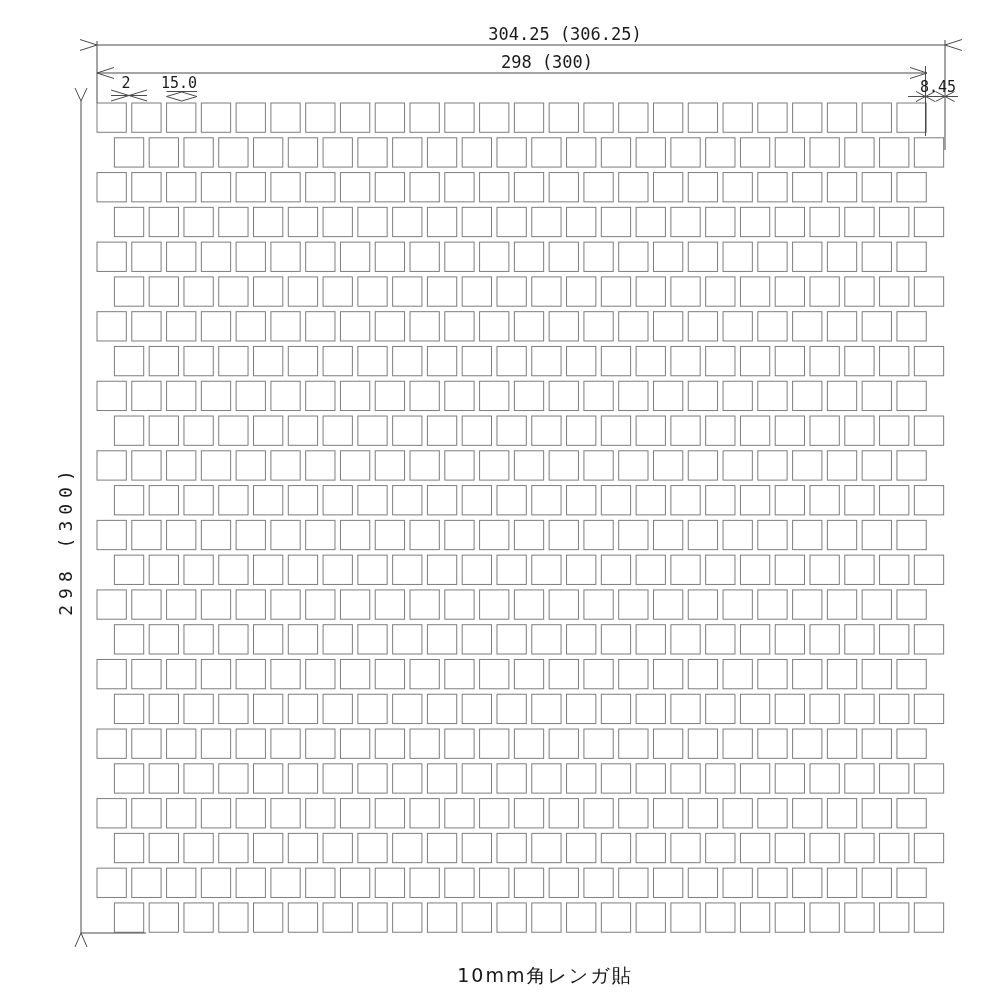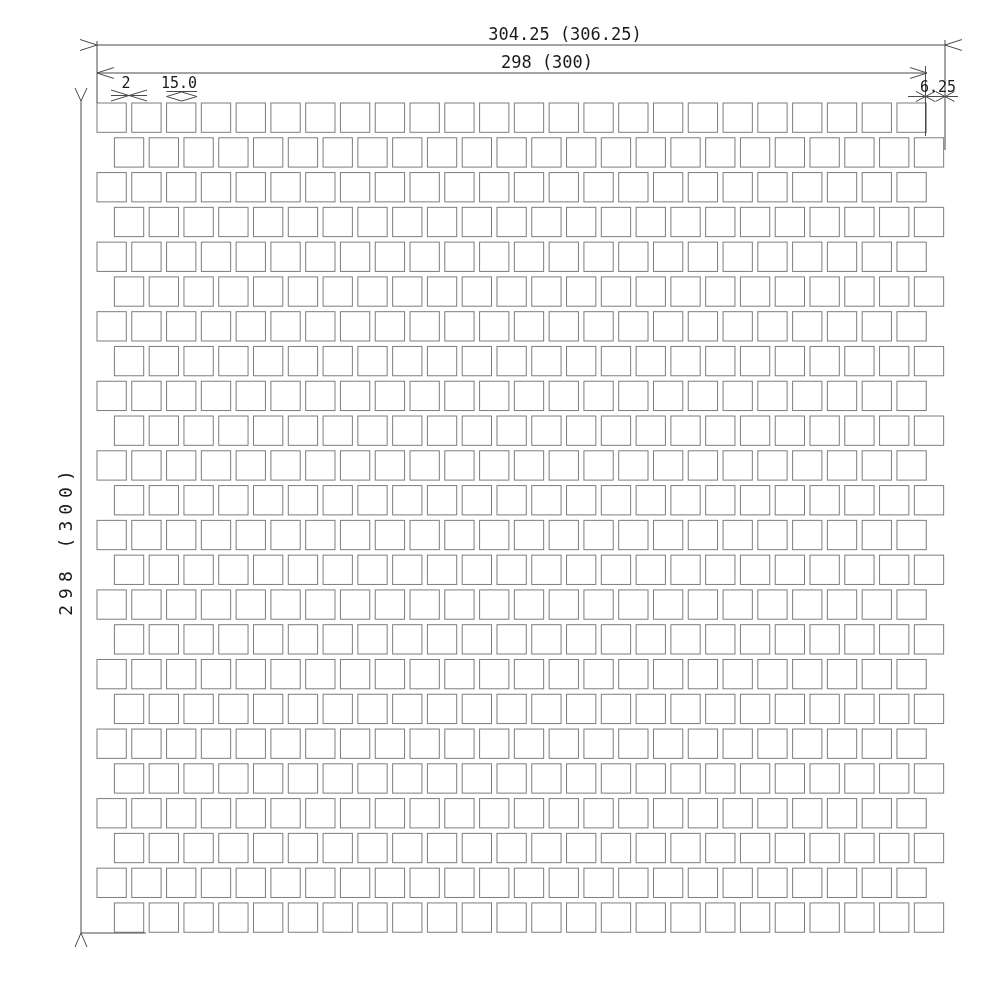--- a/index.html
+++ b/index.html
@@ -660,17 +660,18 @@
   </svg>
 
   <div class="dim-text" style="left:415px;top:26px;width:300px;text-align:center;">304.25 (306.25)</div>
 
   <div class="dim-text" style="left:447px;top:54px;width:200px;">298 (300)</div>
 
   <div class="dim-text small" style="left:106px;top:76px;width:40px;">2</div>
 
   <div class="dim-text small" style="left:149px;top:76px;width:60px;">15.0</div>
 
-  <div class="dim-text small" style="left:908px;top:80px;width:60px;">6.25</div>
+  <div class="dim-text small" style="left:908px;top:80px;width:60px;">8.45</div>
 
   <div class="dim-text vertical" style="left:66px;top:540px;">298 (300)</div>
 
+  <div class="caption" style="left:395px;top:966px;width:300px;">10mm角レンガ貼</div>
 </div>
 
 </body></html>

